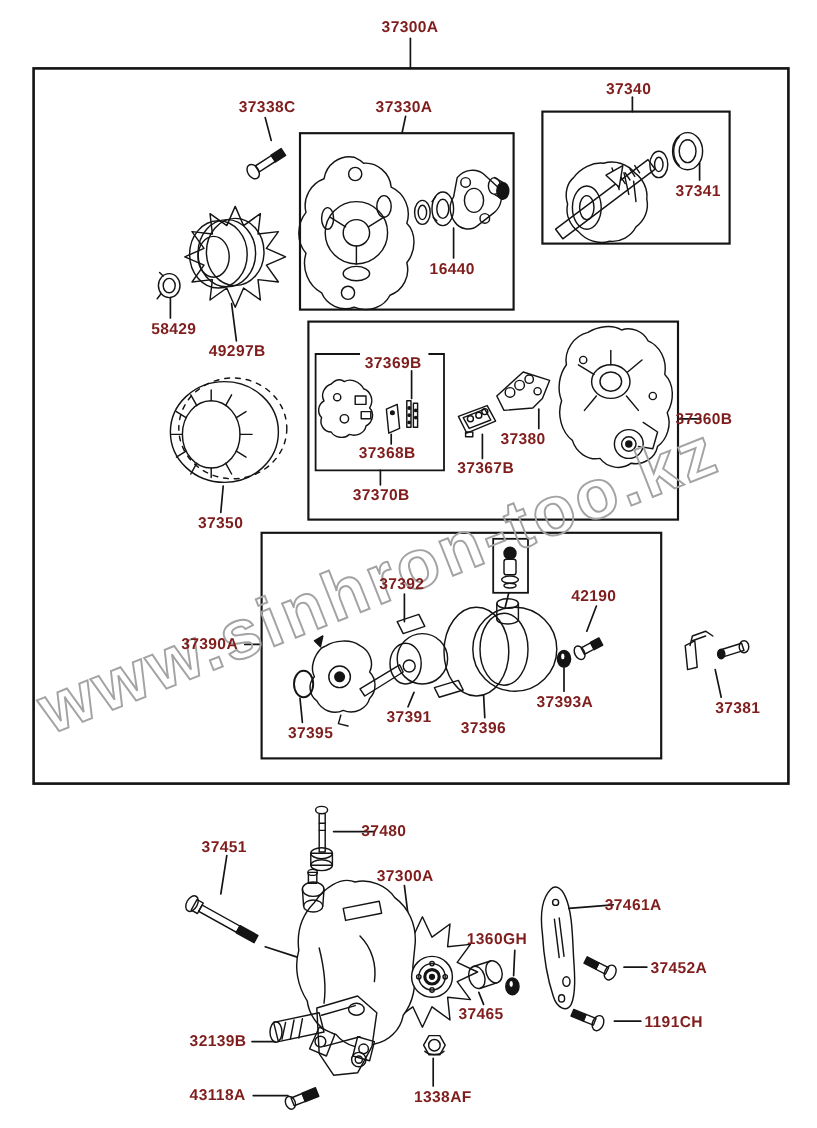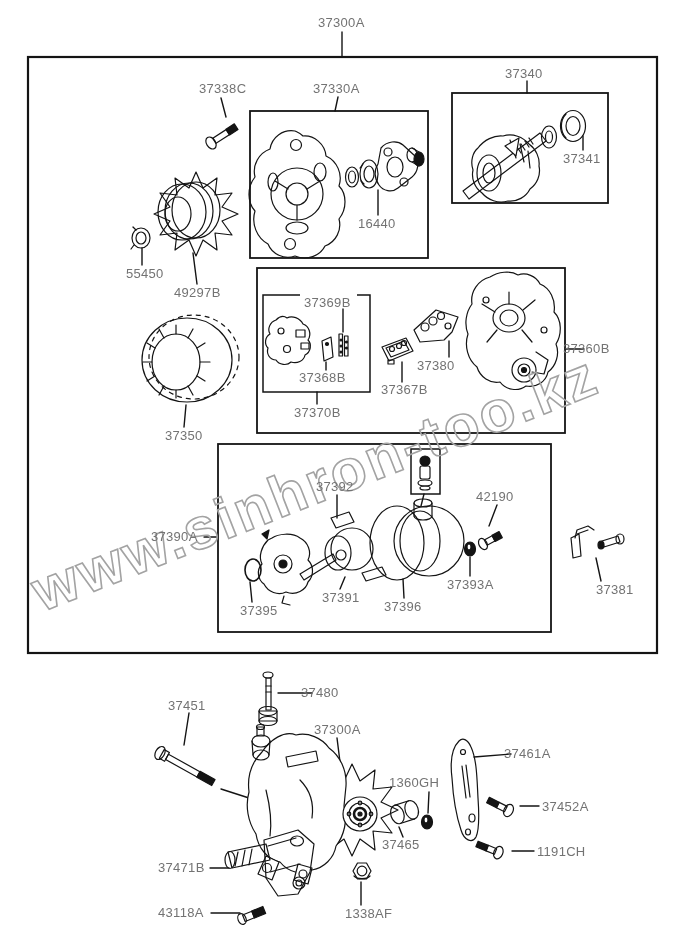--- a/index.html
+++ b/index.html
@@ -2,22 +2,22 @@
 <html><head>
 <meta charset="utf-8">
 <style>
   html,body{margin:0;padding:0;background:#ffffff;}
   .canvas{
     position:relative;width:681px;height:940px;background:#ffffff;overflow:hidden;
     font-family:"Liberation Sans",sans-serif;
   }
   .art{position:absolute;left:0;top:0;}
   .lbl{
-    position:absolute;font-weight:400;font-size:13px;line-height:13px;
-    color:#737373;white-space:nowrap;letter-spacing:.3px;
+    position:absolute;font-weight:700;font-size:13px;line-height:13px;
+    color:#7f1d1d;white-space:nowrap;letter-spacing:.3px;
   }
 </style>
 </head>
 <body>
 
 <div class="canvas">
 
 <svg class="art" width="681" height="940" viewBox="0 0 681 940">
 
   <g stroke="#141414" fill="none">
@@ -373,21 +373,21 @@
 
   <text transform="translate(42,612) rotate(-21.5)" font-family="Liberation Sans, sans-serif" font-size="58" font-weight="bold" letter-spacing="3" fill="none" stroke="#a3a3a3" stroke-width="1.6">www.sinhron-too.kz</text>
 </svg>
 
 <div class="lbl" style="left:318px;top:16px">37300A</div>
 <div class="lbl" style="left:199px;top:82px">37338C</div>
 <div class="lbl" style="left:313px;top:82px">37330A</div>
 <div class="lbl" style="left:505px;top:67px">37340</div>
 <div class="lbl" style="left:563px;top:152px">37341</div>
 <div class="lbl" style="left:358px;top:217px">16440</div>
-<div class="lbl" style="left:126px;top:267px">55450</div>
+<div class="lbl" style="left:126px;top:267px">58429</div>
 <div class="lbl" style="left:174px;top:286px">49297B</div>
 <div class="lbl" style="left:165px;top:429px">37350</div>
 <div class="lbl" style="left:304px;top:296px">37369B</div>
 <div class="lbl" style="left:299px;top:371px">37368B</div>
 <div class="lbl" style="left:294px;top:406px">37370B</div>
 <div class="lbl" style="left:381px;top:383px">37367B</div>
 <div class="lbl" style="left:417px;top:359px">37380</div>
 <div class="lbl" style="left:563px;top:342px">37360B</div>
 <div class="lbl" style="left:151px;top:530px">37390A</div>
 <div class="lbl" style="left:316px;top:480px">37392</div>
@@ -398,17 +398,17 @@
 <div class="lbl" style="left:447px;top:578px">37393A</div>
 <div class="lbl" style="left:596px;top:583px">37381</div>
 <div class="lbl" style="left:301px;top:686px">37480</div>
 <div class="lbl" style="left:168px;top:699px">37451</div>
 <div class="lbl" style="left:314px;top:723px">37300A</div>
 <div class="lbl" style="left:504px;top:747px">37461A</div>
 <div class="lbl" style="left:389px;top:776px">1360GH</div>
 <div class="lbl" style="left:542px;top:800px">37452A</div>
 <div class="lbl" style="left:382px;top:838px">37465</div>
 <div class="lbl" style="left:537px;top:845px">1191CH</div>
-<div class="lbl" style="left:158px;top:861px">37471B</div>
+<div class="lbl" style="left:158px;top:861px">32139B</div>
 <div class="lbl" style="left:158px;top:906px">43118A</div>
 <div class="lbl" style="left:345px;top:907px">1338AF</div>
 
 </div>
 
 </body></html>

